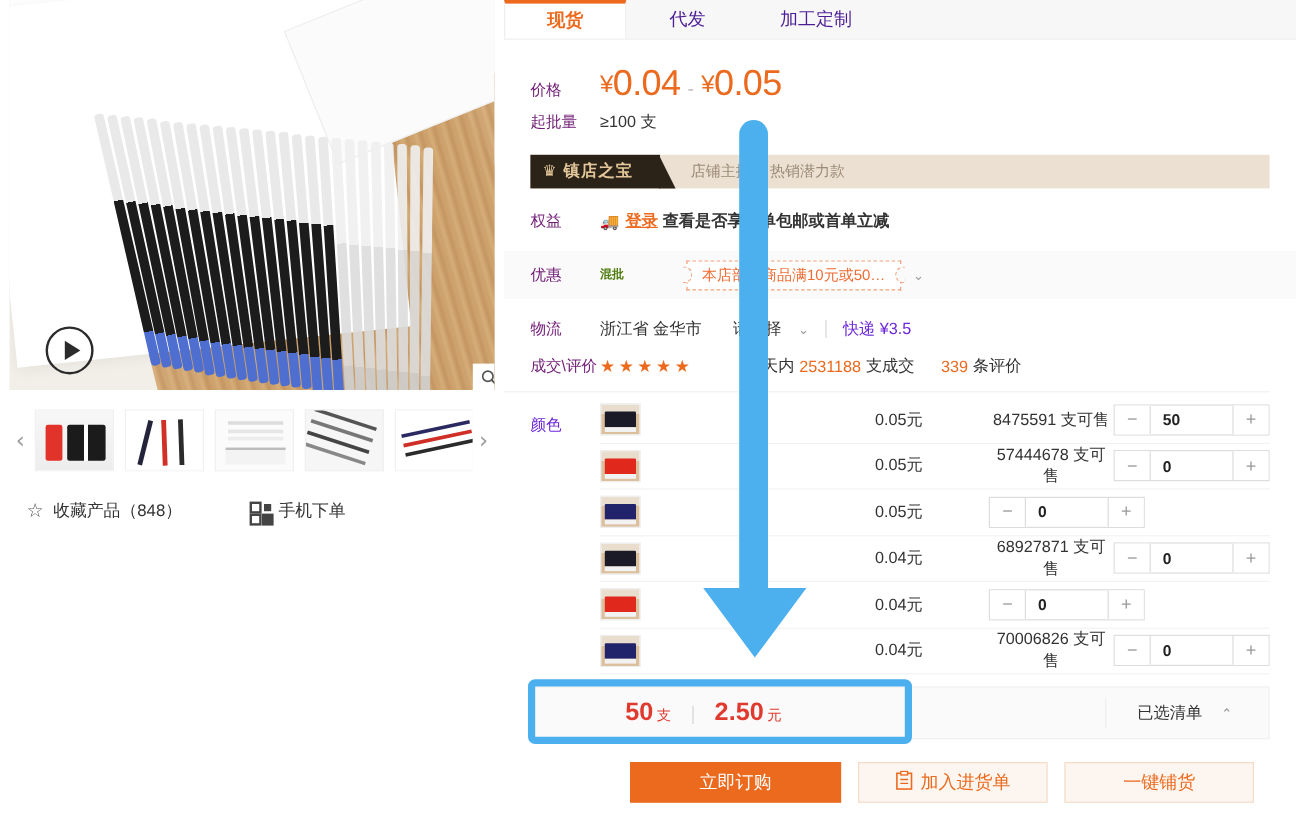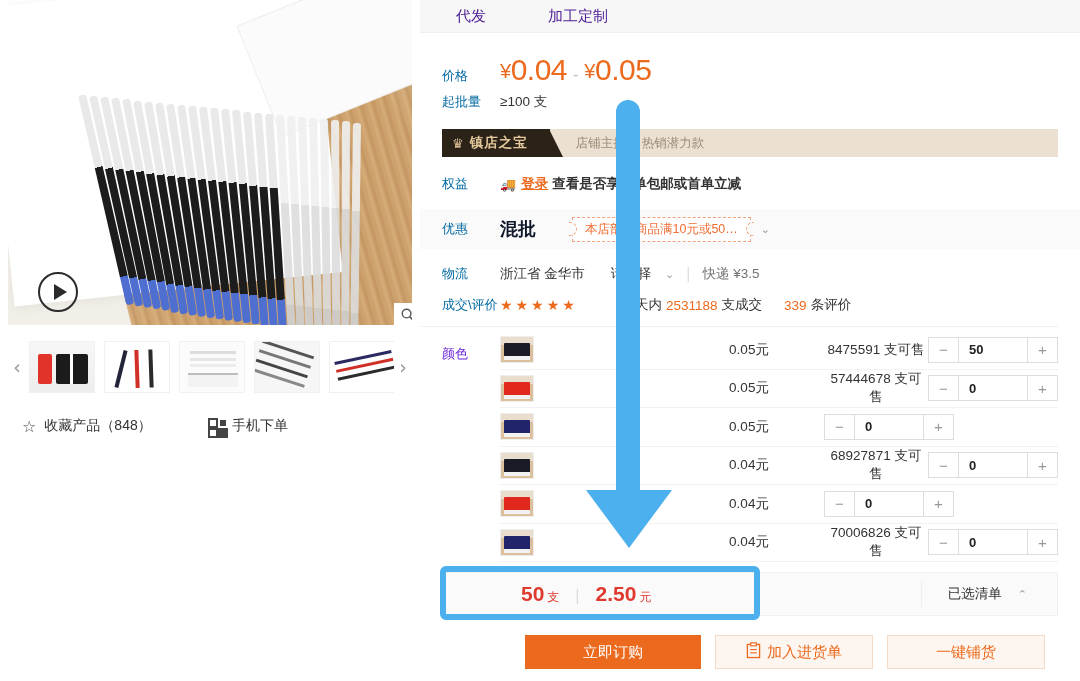--- a/index.html
+++ b/index.html
@@ -127,21 +127,21 @@
     min-width:102px; padding:0 26px; display:flex; align-items:center; justify-content:center;
     font-size:15px; color:#4c1d95; cursor:pointer; background:#f7f7f7; position:relative;
   }
   .tab.active {
     background:#fff; color:#ec6a1e; font-weight:bold;
     border-top:3px solid #ec6a1e; border-left:1px solid #eee; border-right:1px solid #eee;
   }
 
   .info { padding: 16px 0 0 0; }
   .row { display:flex; align-items:center; padding:0 0 0 22px; min-height:26px; }
-  .lbl { width:58px; flex:0 0 58px; font-size:13px; color:#0369a1; }
+  .lbl { width:58px; flex:0 0 58px; font-size:13px; color:#701a75; }
   .price-row { margin-top:4px; margin-bottom:2px; align-items:baseline; }
   .price-main { color:#ec6a1e; font-size:30px; font-weight:normal; letter-spacing:-.5px; }
   .price-main .cny { font-size:20px; vertical-align:2px; }
   .price-dash { color:#bdbdbd; font-size:16px; margin:0 6px; }
   .moq { font-size:13.5px; color:#333; }
 
   .banner {
     margin:14px 22px 0 22px; height:28px; display:flex; align-items:stretch;
     background:#ece0d2;
   }
@@ -155,38 +155,38 @@
   }
   .crown { font-size:13px; color:#e3c79a; }
   .banner-text { display:flex; align-items:center; padding-left:26px; font-size:12.5px; color:#9a8straight; color:#9b8col; color:#9a8a76; }
 
   .benefit-row { margin-top:14px; }
   .truck { color:#ec6a1e; font-size:13px; margin-right:5px; }
   .login-link { color:#ec6a1e; font-weight:bold; font-size:13.5px; text-decoration:underline; cursor:pointer; }
   .benefit-text { font-size:13.5px; color:#333; font-weight:bold; margin-left:4px; }
 
   .promo-row { margin-top:12px; height:40px; background:#fafafa; align-items:center; }
-  .promo-tag { color:#0f172a; font-size:18px; font-weight:bold; width:72px; }
+  .promo-tag { color:#4d7c0f; font-size:10px; font-weight:bold; width:72px; }
   .coupon {
     border:1px dashed #f0a07a; color:#ef6c33; font-size:12.5px;
     padding:3px 12px; position:relative; background:#fff;
   }
   .coupon::before, .coupon::after {
     content:""; position:absolute; top:50%; transform:translateY(-50%);
     width:7px; height:12px; background:#fafafa; border:1px dashed #f0a07a;
   }
   .coupon::before { left:-4px; border-radius:0 7px 7px 0; border-left:none; }
   .coupon::after { right:-4px; border-radius:7px 0 0 7px; border-right:none; }
   .caret { color:#999; font-size:11px; margin-left:10px; cursor:pointer; }
 
   .logi-row { margin-top:12px; }
   .logi-text { font-size:13.5px; color:#333; }
   .select-fake { font-size:13.5px; color:#333; margin-left:26px; cursor:pointer; }
   .v-div { color:#e0e0e0; margin:0 12px; }
-  .ship { font-size:13.5px; color:#737373; }
+  .ship { font-size:13.5px; color:#6d28d9; }
 
   .deal-row { margin-top:9px; padding-bottom:12px; border-bottom:1px solid #f0f0f0; margin-right:22px; }
   .stars { color:#ec6a1e; font-size:14px; letter-spacing:3px; width:120px; }
   .deal-text { font-size:13.5px; color:#333; }
   .num-hl { color:#ec6a1e; }
 
   
   .sku-wrap { margin-top:4px; display:flex; padding-left:22px; }
   .sku-label { width:58px; flex:0 0 58px; font-size:13px; color:#6d28d9; padding-top:14px;font-family:Liberation Mono, monospace; }
   .sku-list { flex:1; padding-right:22px; }
@@ -325,20 +325,21 @@
       <div class="meta-item">
         <span class="qr-ic"></span>
         <span>手机下单</span>
       </div>
     </div>
   </div>
 
   <div id="right">
 
     <div class="tabs">
+      <div class="tab active">现货</div>
       <div class="tab">代发</div>
       <div class="tab">加工定制</div>
     </div>
 
     <div class="info">
 
       <div class="row price-row">
         <div class="lbl">价格</div>
         <div class="price-main">
           <span class="cny">¥</span><span>0.04</span>

